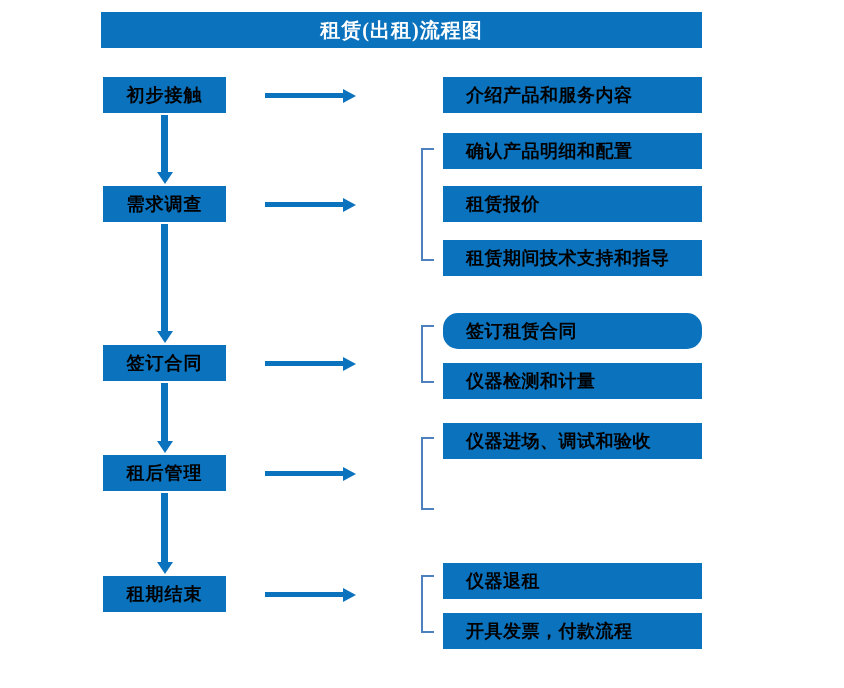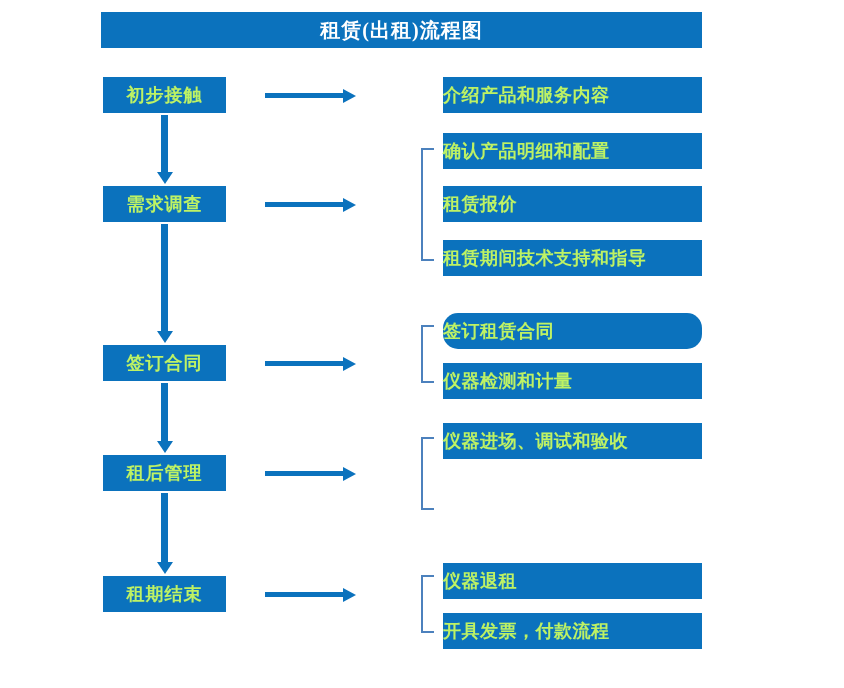--- a/index.html
+++ b/index.html
@@ -36,40 +36,40 @@
     justify-content: center;
     font-size: 20px;
     font-weight: bold;
     letter-spacing: 1px;
   }
 
   
   .node {
     position: absolute;
     background: #0b72bd;
-    color: #bef264;
+    color: #000000;
     display: flex;
     align-items: center;
     font-size: 18px;
     font-weight: bold;
     box-sizing: border-box;
   }
   .node.stage {
     left: 103px;
     width: 123px;
     height: 36px;
     justify-content: center;
     letter-spacing: 1px;
   }
   .node.detail {
     left: 443px;
     width: 259px;
     height: 36px;
     justify-content: flex-start;
-    padding-left: 0;
+    padding-left: 23px;
     letter-spacing: 0.5px;
     font-family: Liberation Serif, serif;
   }
 
   
   .v-arrow {
     position: absolute;
     left: 161px;
     width: 7px;
     background: #0b72bd;

